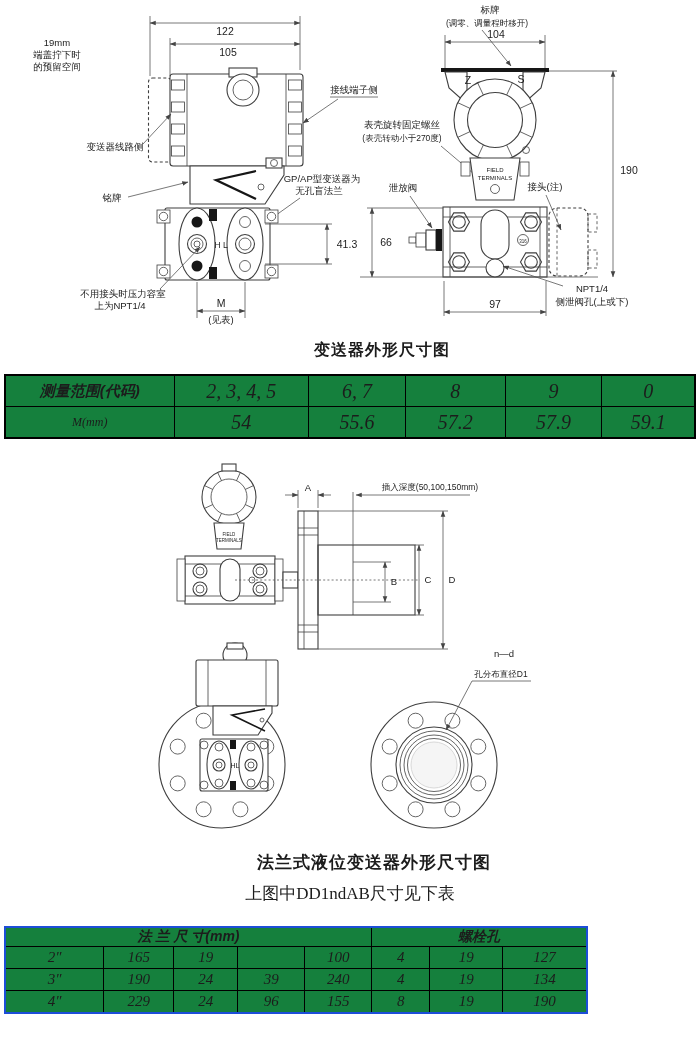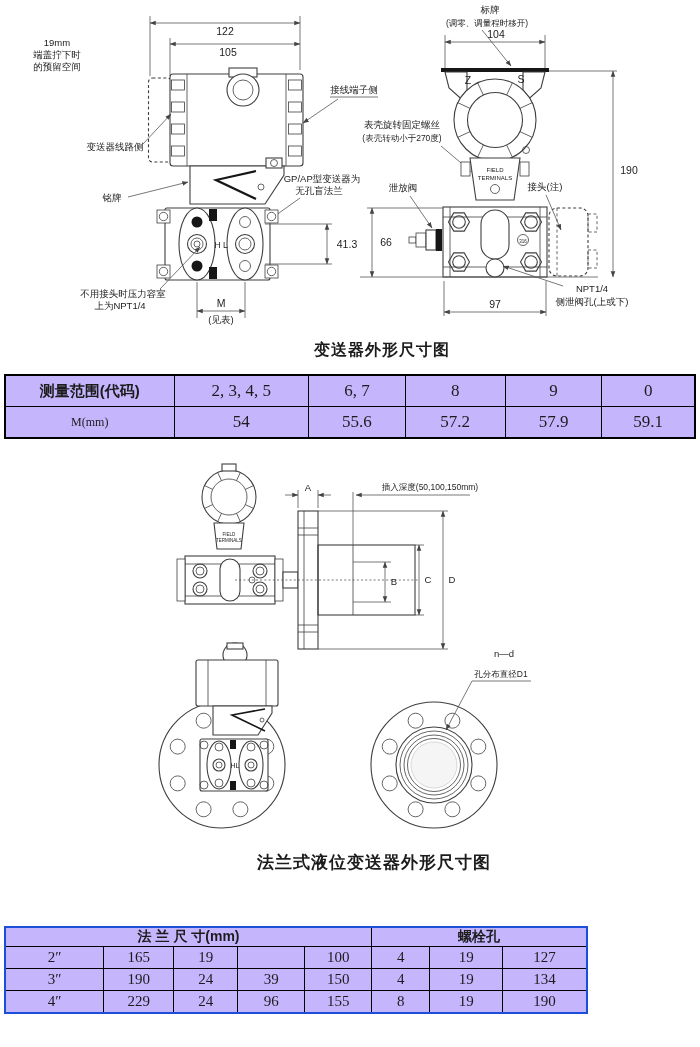--- a/index.html
+++ b/index.html
@@ -19,24 +19,24 @@
   .blk{fill:#161616;stroke:none;}
   .bold{stroke:#161616;stroke-width:2.2;fill:none;}
   
   .title1{position:absolute;top:340px;left:32px;width:700px;text-align:center;
           font-size:16px;font-weight:bold;letter-spacing:1px;}
   .title2{position:absolute;top:851px;left:24px;width:700px;text-align:center;
           font-size:17px;font-weight:bold;letter-spacing:1px;}
   .subtitle{position:absolute;top:882px;left:0;width:700px;text-align:center;
           font-size:17px;font-family:"Liberation Serif",serif;}
   
-  table{border-collapse:collapse;table-layout:fixed;position:absolute;background:#c4b5fd;}
+  table{border-collapse:collapse;table-layout:fixed;position:absolute;background:#15803d;font-style:italic;}
   td,th{border:1px solid #000;text-align:center;vertical-align:middle;padding:0;overflow:hidden;}
   .t1{top:374px;left:4px;width:692px;border:2px solid #000;}
-  .t1 td{height:30px;font-family:"Liberation Serif",serif;font-size:17px;}
+  .t1 td{height:30px;font-family:"Liberation Serif",serif;font-size:20px;}
   .t1 td.hd{font-family:"Liberation Sans",sans-serif;font-weight:bold;font-size:15px;}
   .t1 td.hd2{font-size:12px;}
   .t2{top:926px;left:4px;width:584px;border:2px solid #1d4ed8;}
   .t2 th{font-weight:bold;font-size:14px;height:18px;font-family:"Liberation Sans",sans-serif;}
   .t2 th.ch{font-weight:normal;font-size:12.5px;height:42px;white-space:pre-line;line-height:1.25;}
   .t2 td{height:21px;font-family:"Liberation Serif",serif;font-size:15px;}
 </style>
 </head>
 <body>
 
@@ -389,20 +389,21 @@
     <circle class="s thin" cx="434" cy="315" r="26.5"></circle>
     <circle cx="434" cy="315" r="23" fill="#f5f5f5" stroke="#d8d8d8" stroke-width="1"></circle>
     <text class="t9" x="504" y="207">n—d</text>
     <text class="t8" x="501" y="227">孔分布直径D1</text>
     <line class="d" x1="472" y1="231" x2="531" y2="231"></line>
     <line class="d" x1="472" y1="231" x2="446" y2="280" marker-end="url(#arr)"></line>
   </g>
 </svg>
 
 <div class="title2">法兰式液位变送器外形尺寸图</div>
+<div class="subtitle">上图中DD1ndAB尺寸见下表</div>
 
 <table class="t2">
   <colgroup>
     <col style="width:17%">
         <col style="width:12%">
         <col style="width:11%">
         <col style="width:11.5%">
     <col style="width:11.5%">
         <col style="width:10%">
         <col style="width:12.5%">
@@ -421,21 +422,21 @@
     <td>100</td>
     <td>4</td>
     <td>19</td>
     <td>127</td>
   </tr>
   <tr>
     <td>3″</td>
     <td>190</td>
     <td>24</td>
     <td>39</td>
-    <td>150</td>
+    <td>240</td>
     <td>4</td>
     <td>19</td>
     <td>134</td>
   </tr>
   <tr>
     <td>4″</td>
     <td>229</td>
     <td>24</td>
     <td>96</td>
     <td>155</td>

